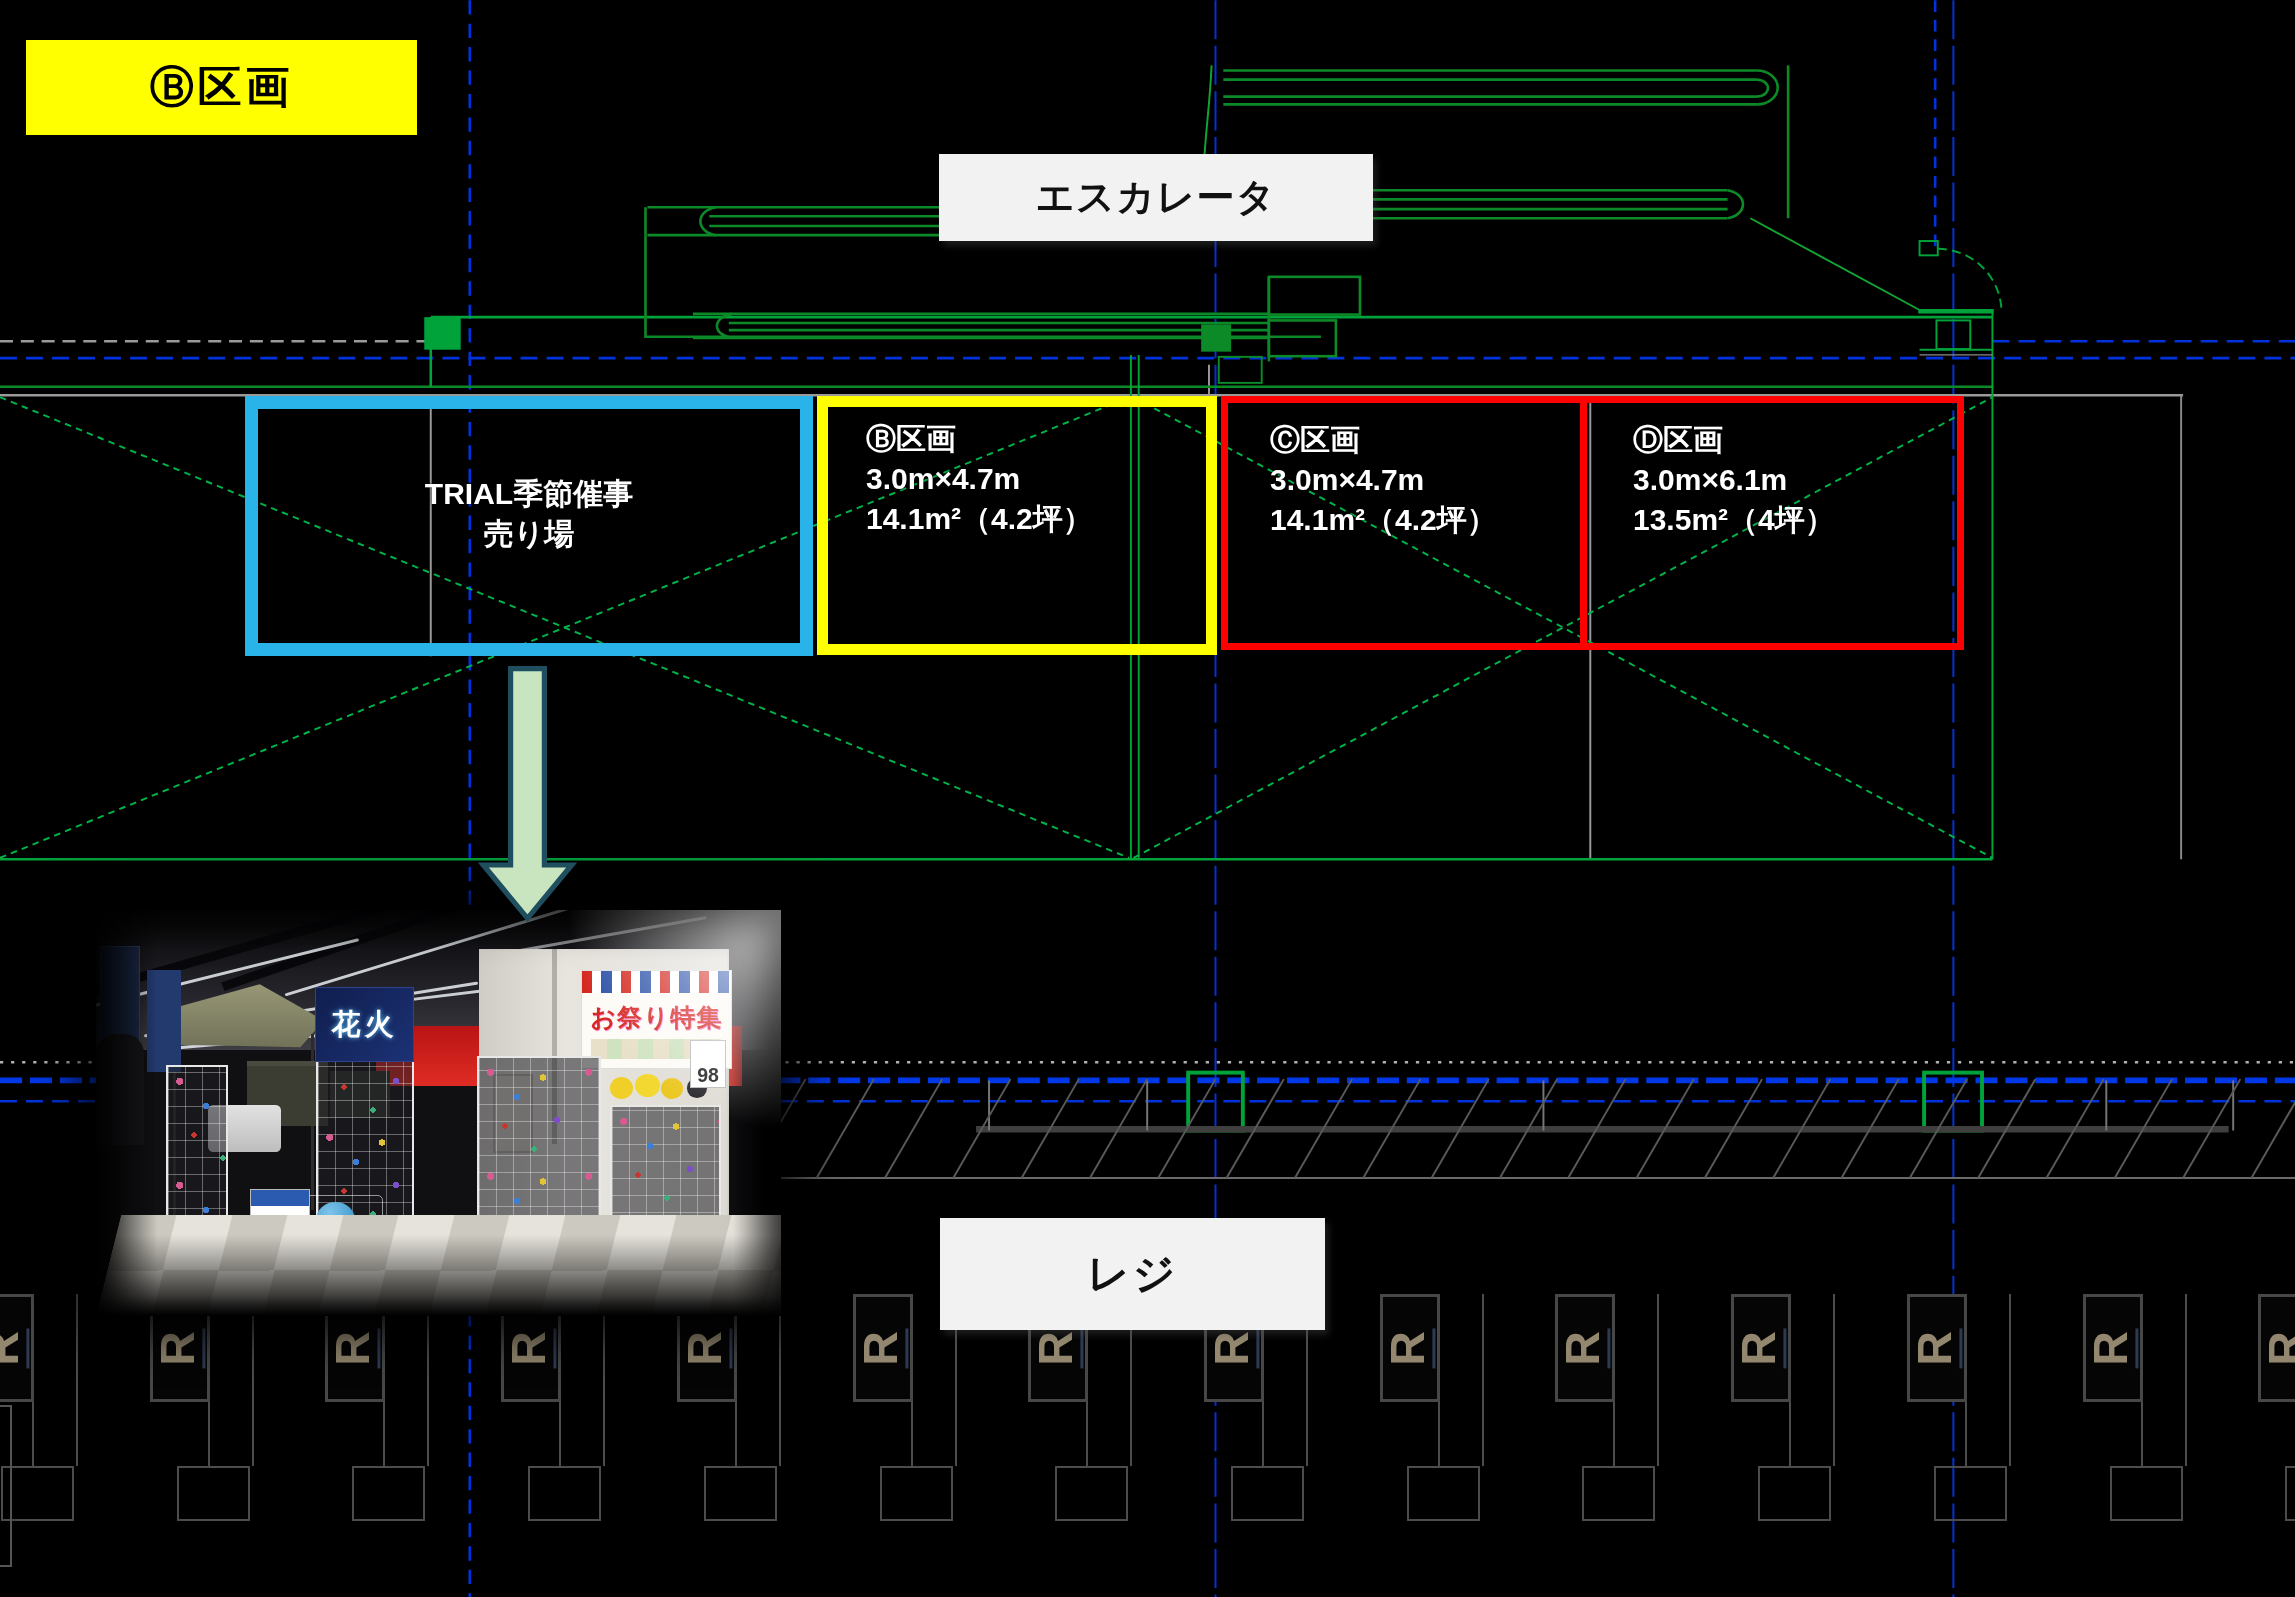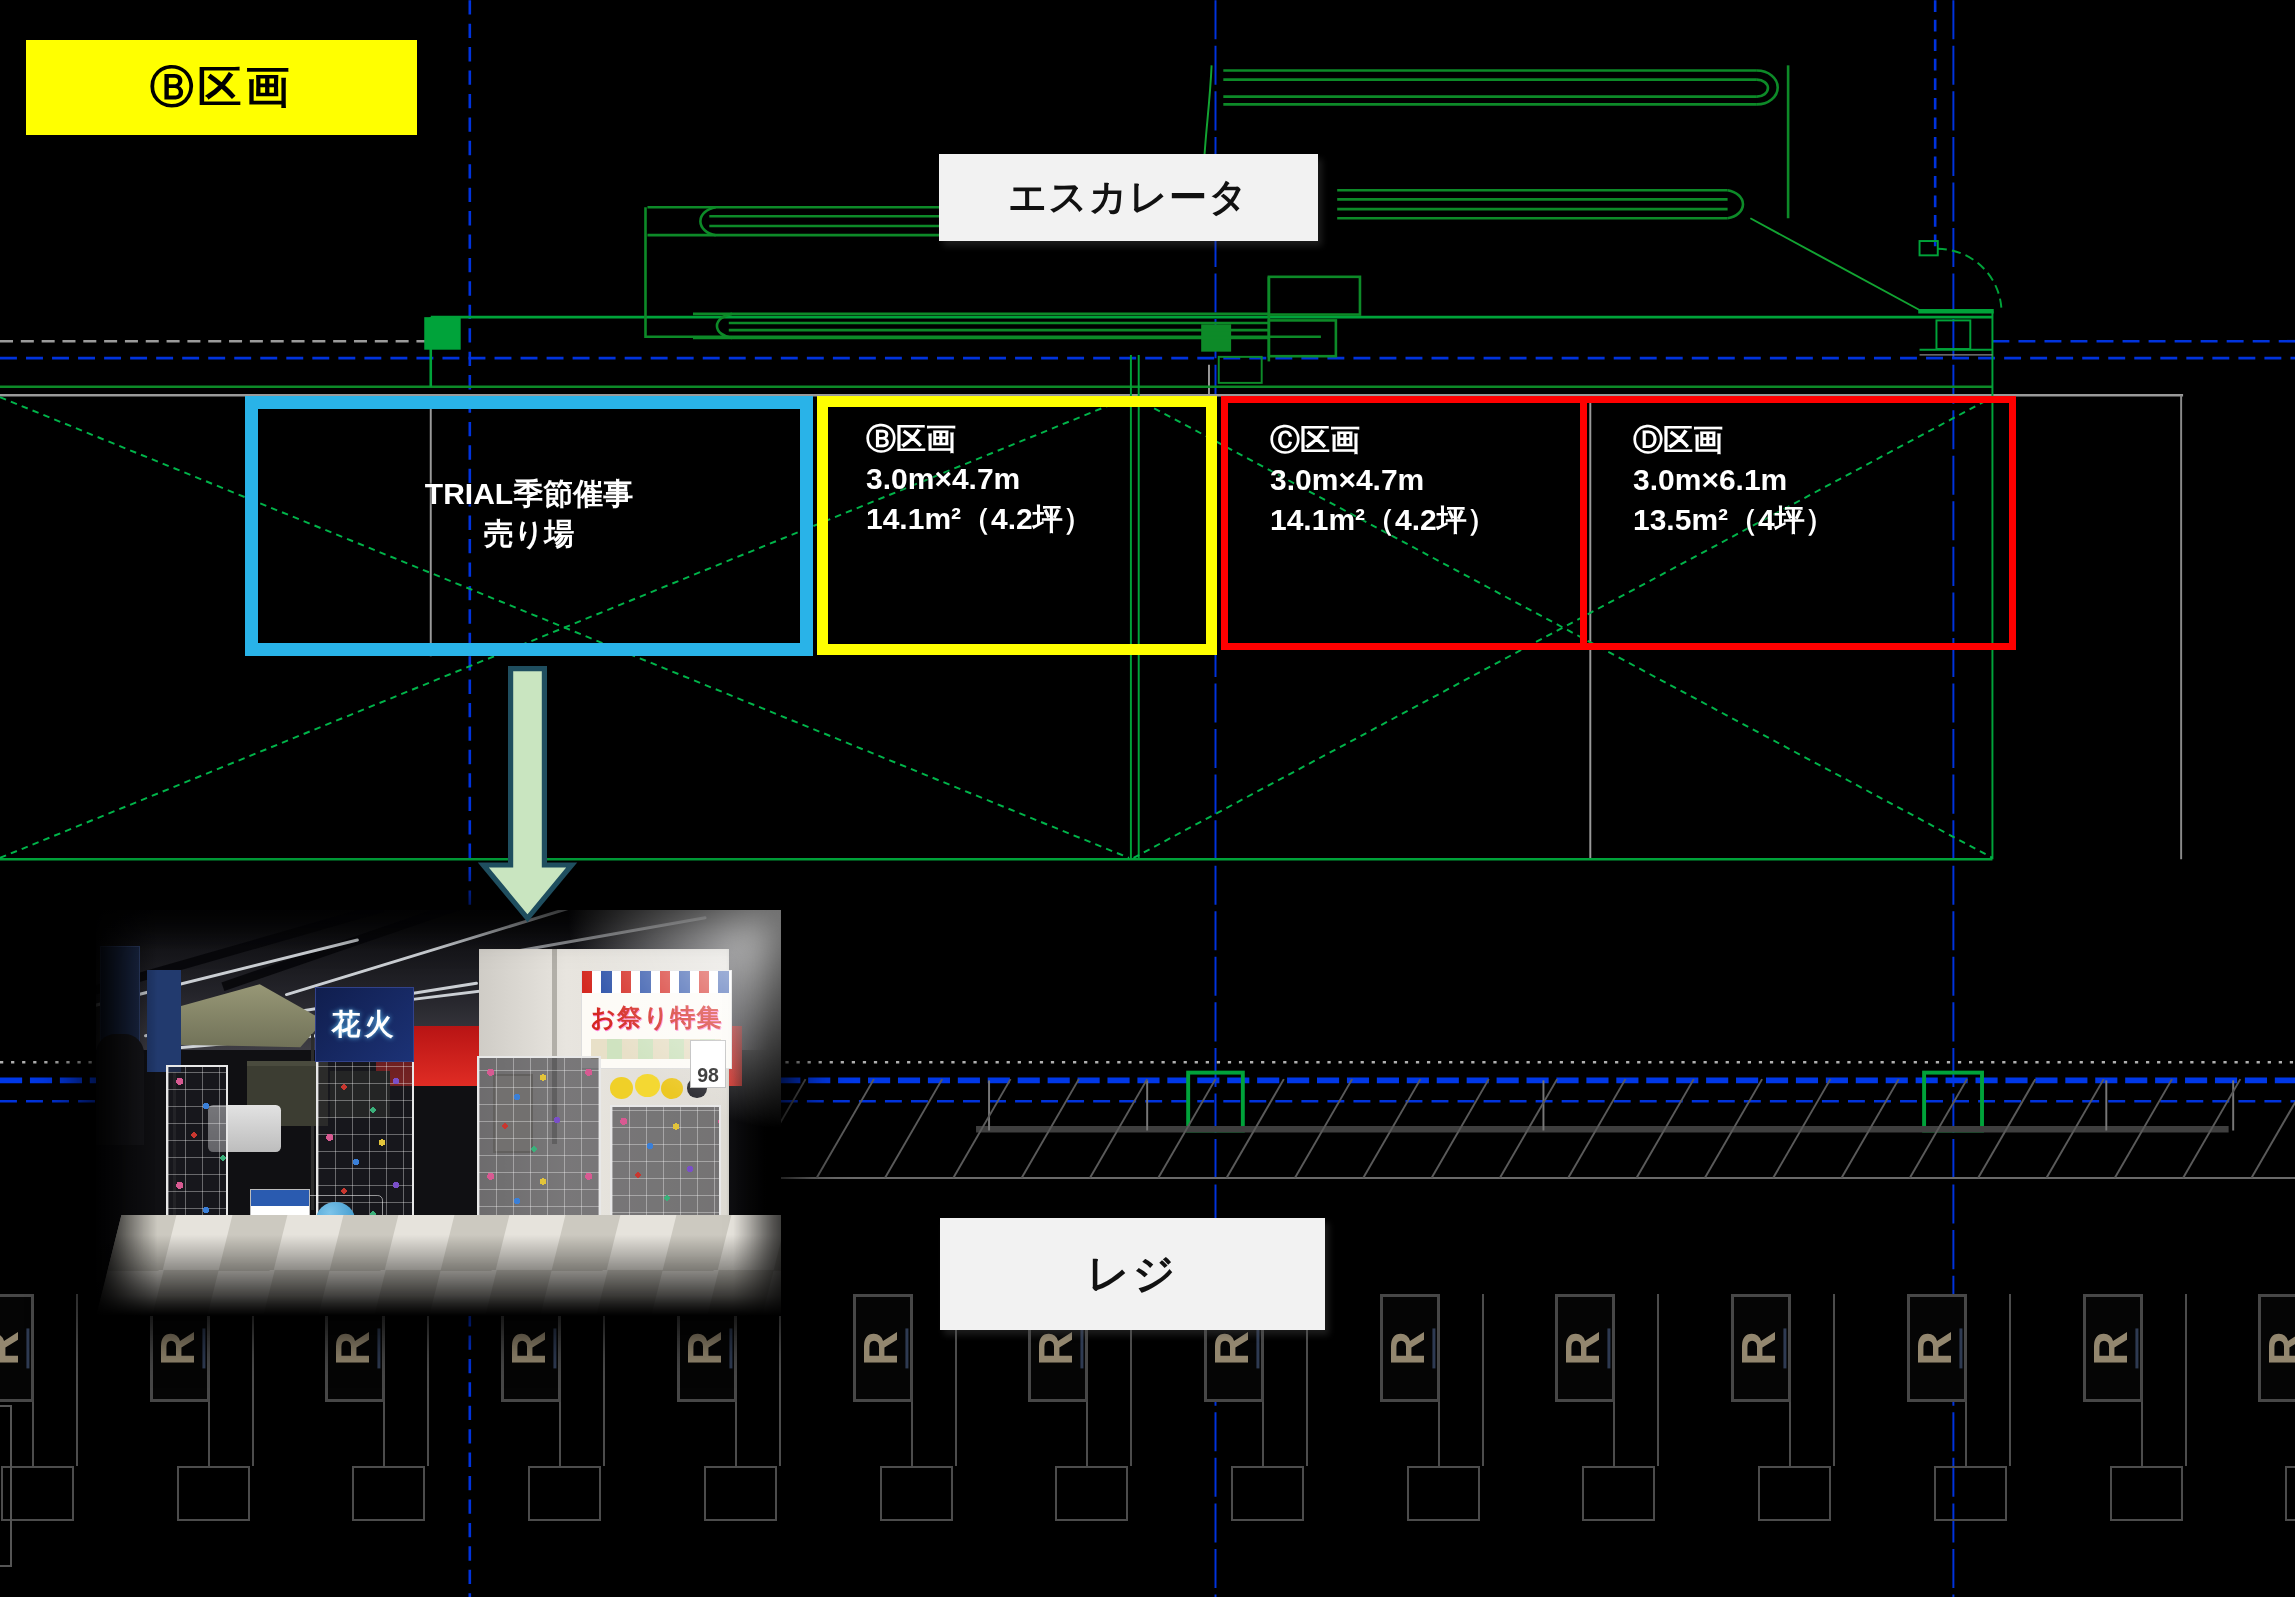--- a/index.html
+++ b/index.html
@@ -302,34 +302,34 @@
 </div>
 
 <div class="abs secbox" style="left:1221px;top:396px;width:366px;height:254px;border:7.2px solid #ff0000;z-index:2;">
   <div style="position:absolute;left:42px;top:17px;">
     <div class="sectext">Ⓒ区画</div>
     <div class="sectext">3.0m×4.7m</div>
     <div class="sectext">14.1m²（4.2坪）</div>
   </div>
 </div>
 
-<div class="abs secbox" style="left:1580px;top:396px;width:436px;height:254px;border:7.2px solid #ff0000;z-index:2;">
+<div class="abs secbox" style="left:1580px;top:396px;width:384px;height:254px;border:7.2px solid #ff0000;z-index:2;">
   <div style="position:absolute;left:46px;top:17px;">
     <div class="sectext">Ⓓ区画</div>
     <div class="sectext">3.0m×6.1m</div>
     <div class="sectext">13.5m²（4坪）</div>
   </div>
 </div>
 
 <div class="abs" style="left:26px;top:40px;width:391px;height:95px;background:#ffff00;z-index:3;
             display:flex;align-items:center;justify-content:center;">
   <span style="color:#000;font-weight:bold;font-size:44px;letter-spacing:3.9px;">Ⓑ区画</span>
 </div>
 
-<div class="abs plate" style="left:939px;top:154px;width:379px;height:87px;font-size:38px;z-index:3;letter-spacing:1.3px;">
+<div class="abs plate" style="left:939px;top:154px;width:434px;height:87px;font-size:38px;z-index:3;letter-spacing:1.3px;">
   <span>エスカレータ</span>
 </div>
 
 <div class="abs plate" style="left:940px;top:1218px;width:385px;height:112px;font-size:42px;z-index:3;letter-spacing:2.6px;">
   <span>レジ</span>
 </div>
 
 <div class="abs" id="photo" style="z-index:4;">
 
   <div class="abs" style="left:0;top:0;width:100%;height:140px;background:linear-gradient(180deg,#08080a,#24242a 60%,#3e3d44);"></div>

